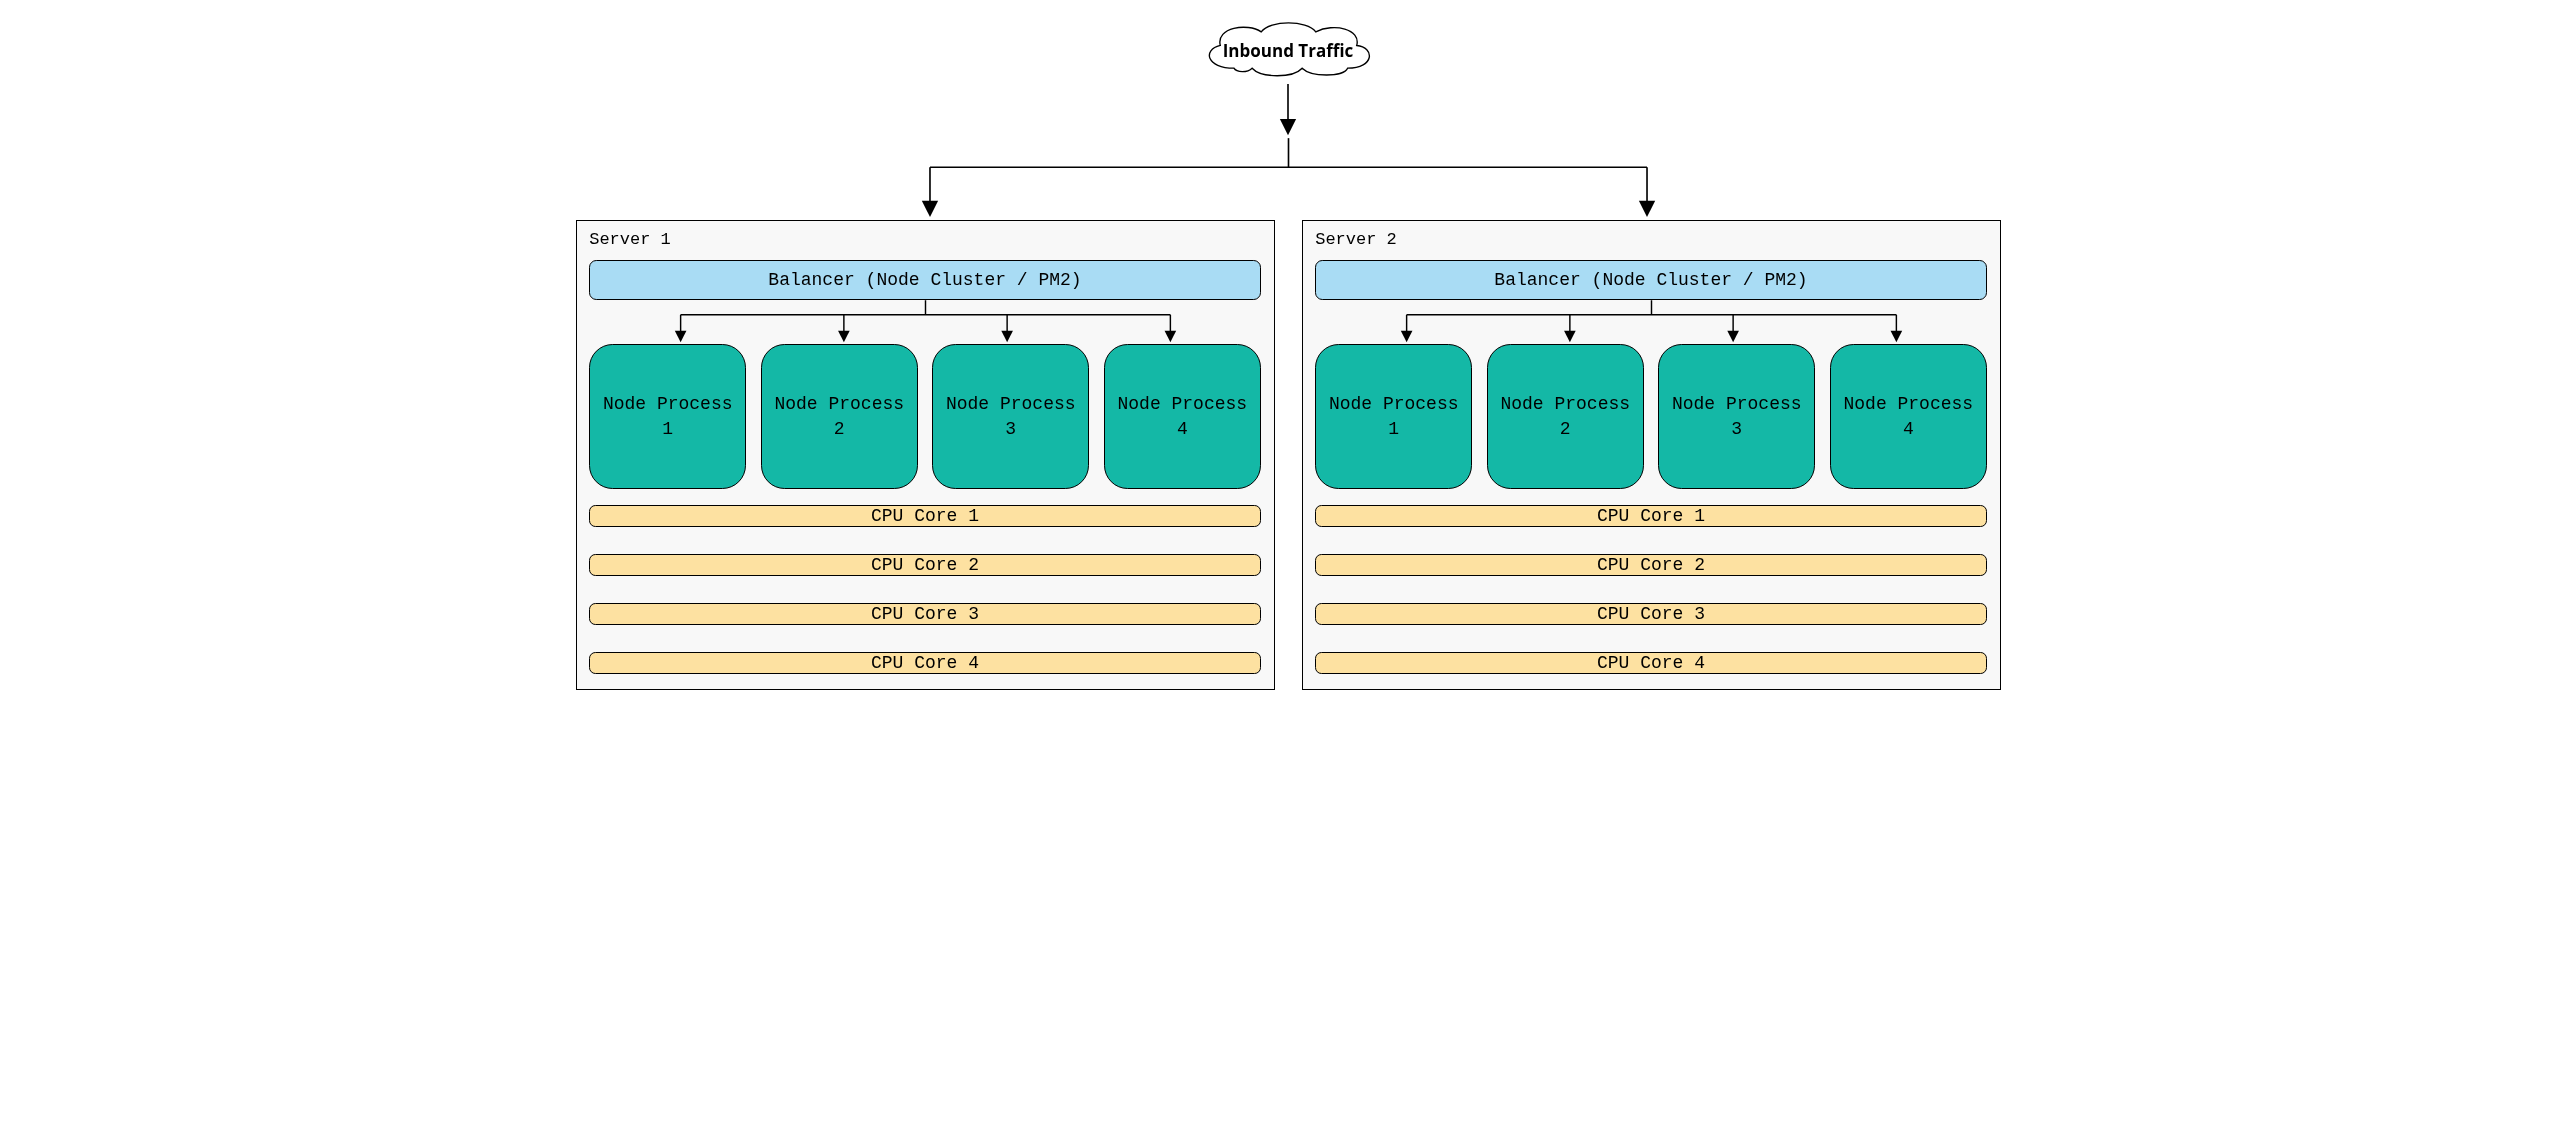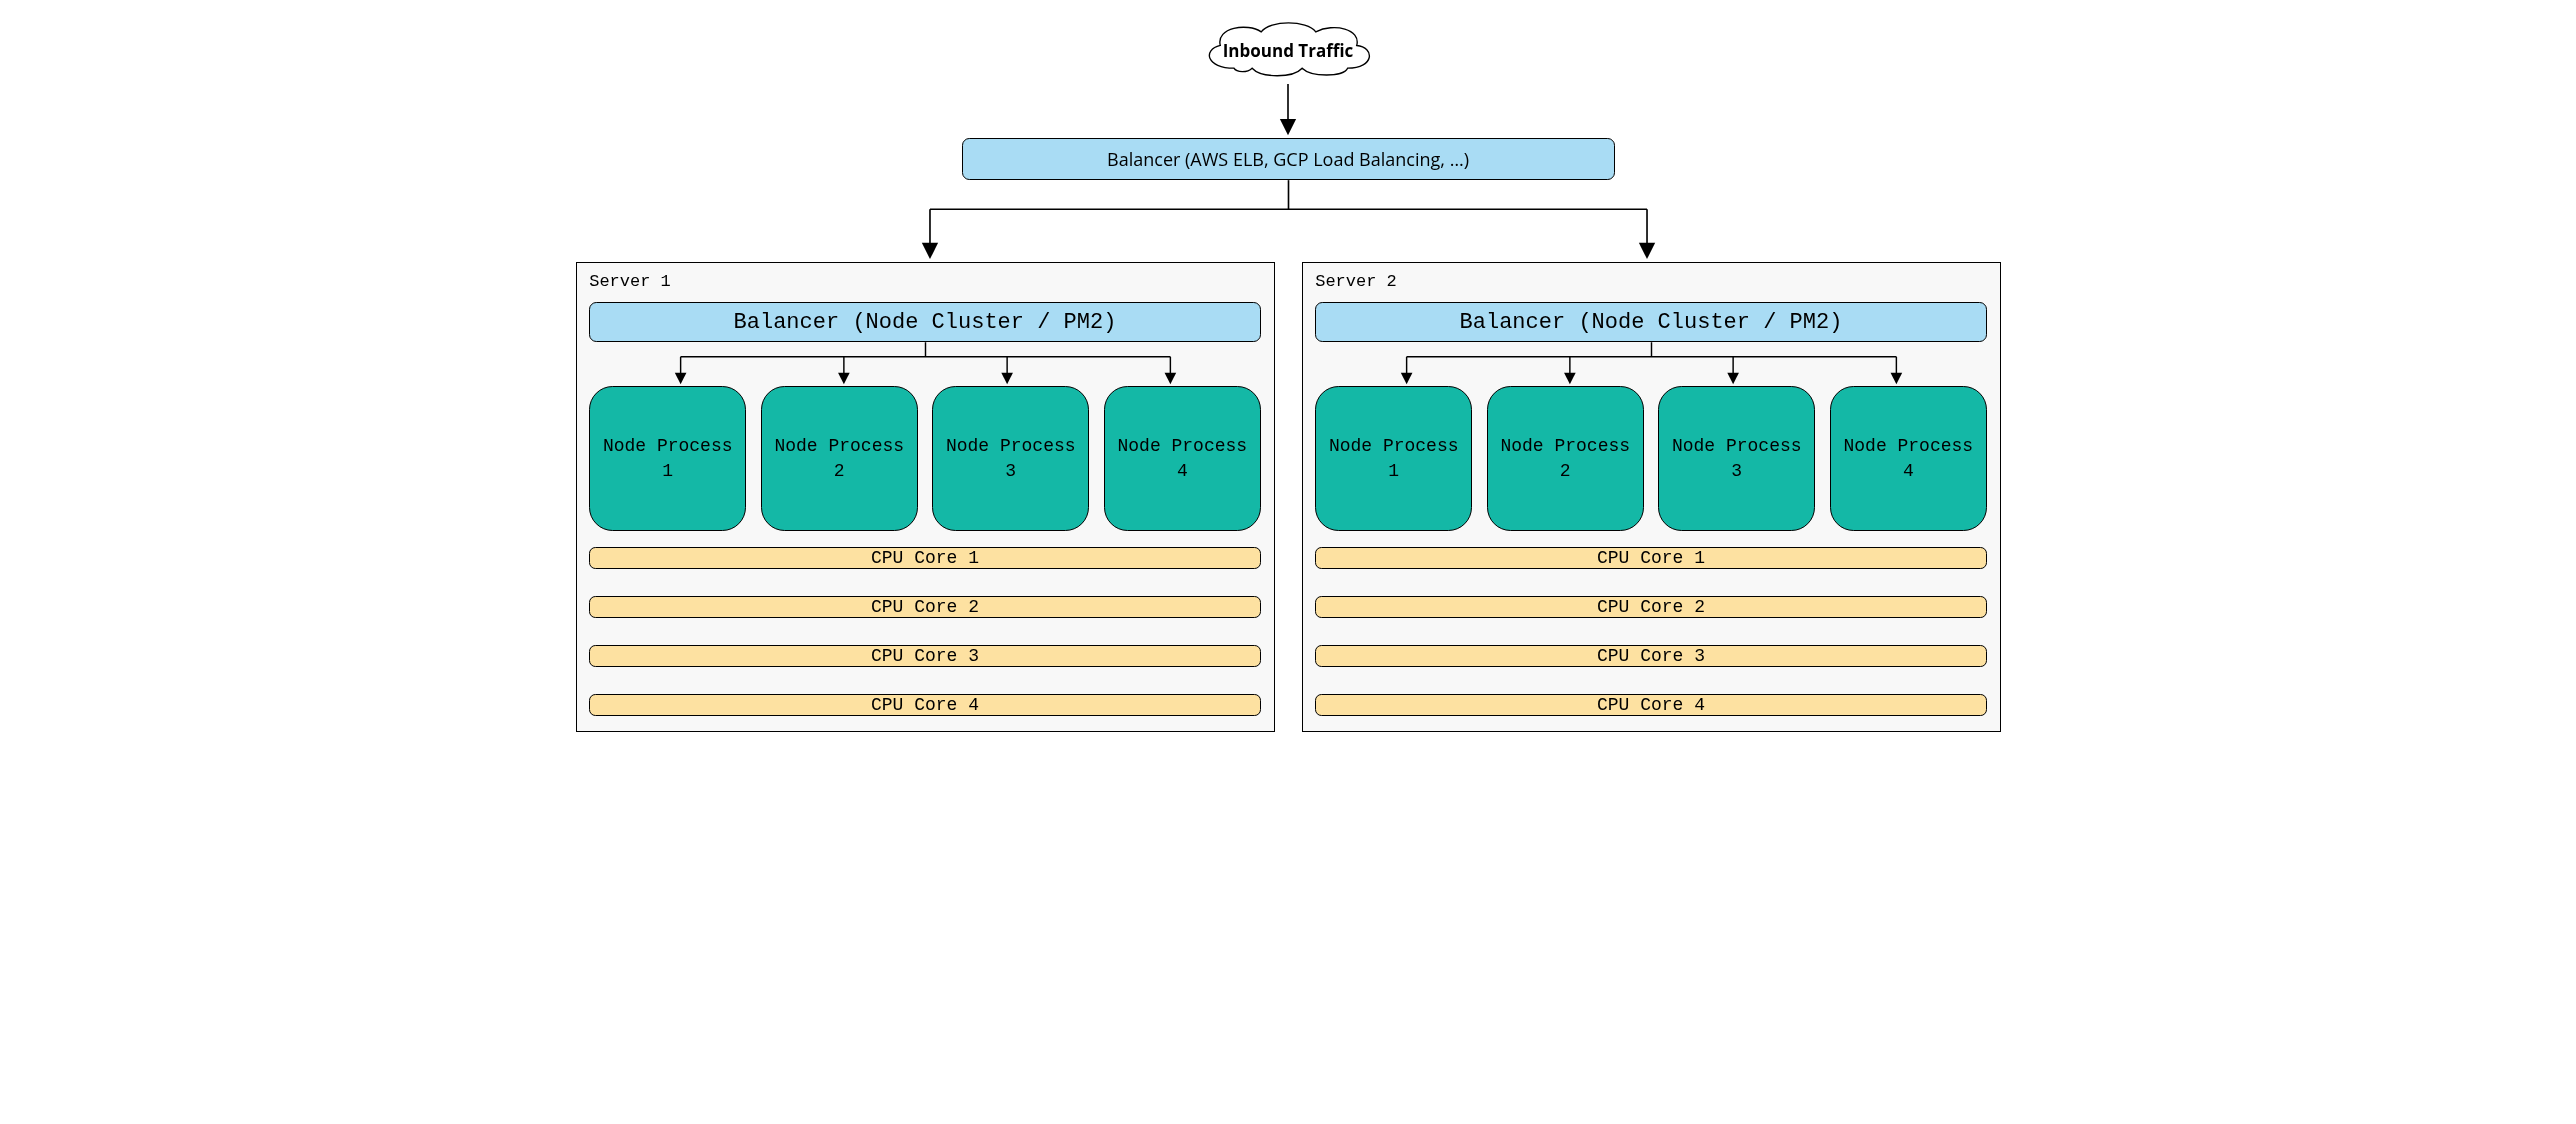--- a/index.html
+++ b/index.html
@@ -75,21 +75,21 @@
     margin-bottom: 11px;
   }
   .balancer-inner {
     height: 40px;
     background: #a9dcf4;
     border: 1.4px solid #000;
     border-radius: 7.3px;
     display: flex;
     align-items: center;
     justify-content: center;
-    font-size: 22px;
+    font-size: 18px;
     color: #000;
     margin-bottom: 0;
   }
   .fanout {
     display:flex;
     justify-content:center;
   }
   .process-row {
     display: flex;
     gap: 14.5px;
@@ -155,21 +155,20 @@
     <svg width="18" height="56" viewBox="0 0 20 62">
       <defs>
         <marker id="ah1" markerWidth="12" markerHeight="12" refX="6" refY="6" orient="auto">
           <path d="M1,1 L11,6 L1,11 Z" fill="#000"></path>
         </marker>
       </defs>
       <line x1="10" y1="2" x2="10" y2="50" stroke="#000" stroke-width="1.8" marker-end="url(#ah1)"></line>
     </svg>
   </div>
 
-  <div class="balancer-top">Balancer (AWS ELB, GCP Load Balancing, …)</div>
 
   <div class="split-conn">
     <svg width="1425" height="82" viewBox="0 0 1570 90">
       <defs>
         <marker id="ah2" markerWidth="12" markerHeight="12" refX="6" refY="6" orient="auto">
           <path d="M1,1 L11,6 L1,11 Z" fill="#000"></path>
         </marker>
       </defs>
 
       <line x1="785" y1="0" x2="785" y2="32" stroke="#000" stroke-width="1.8"></line>

